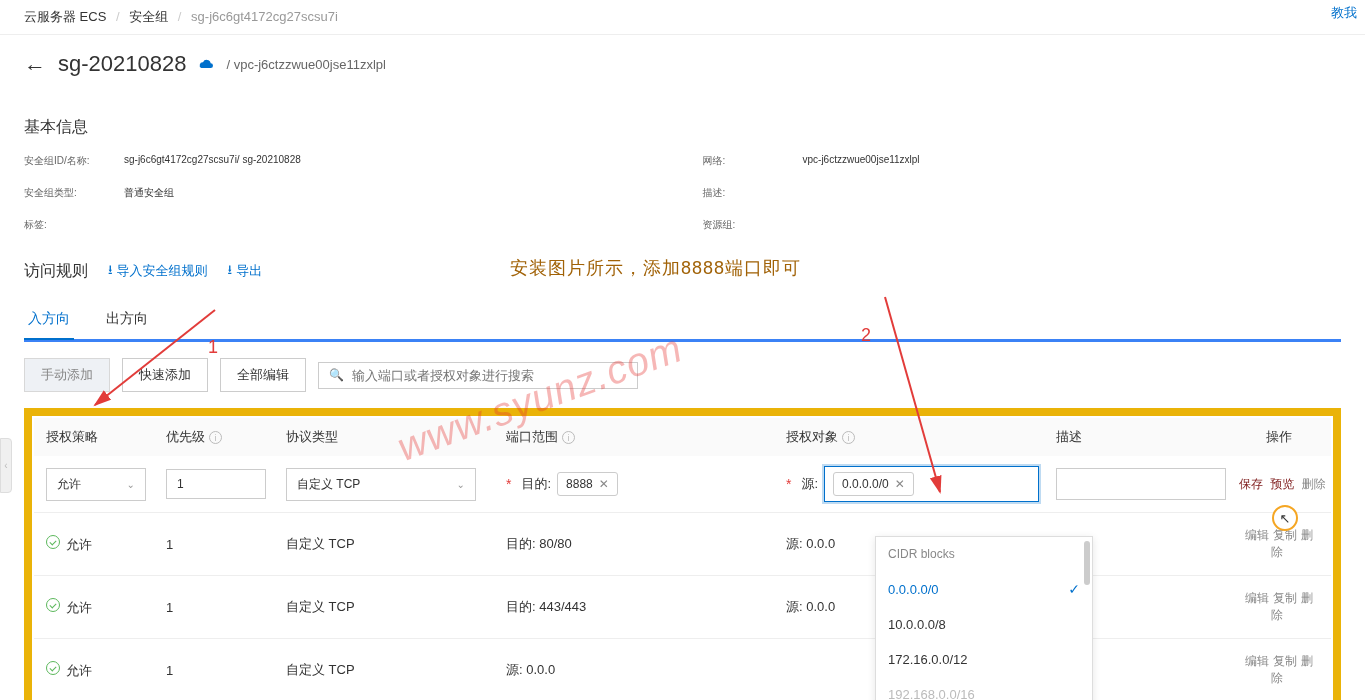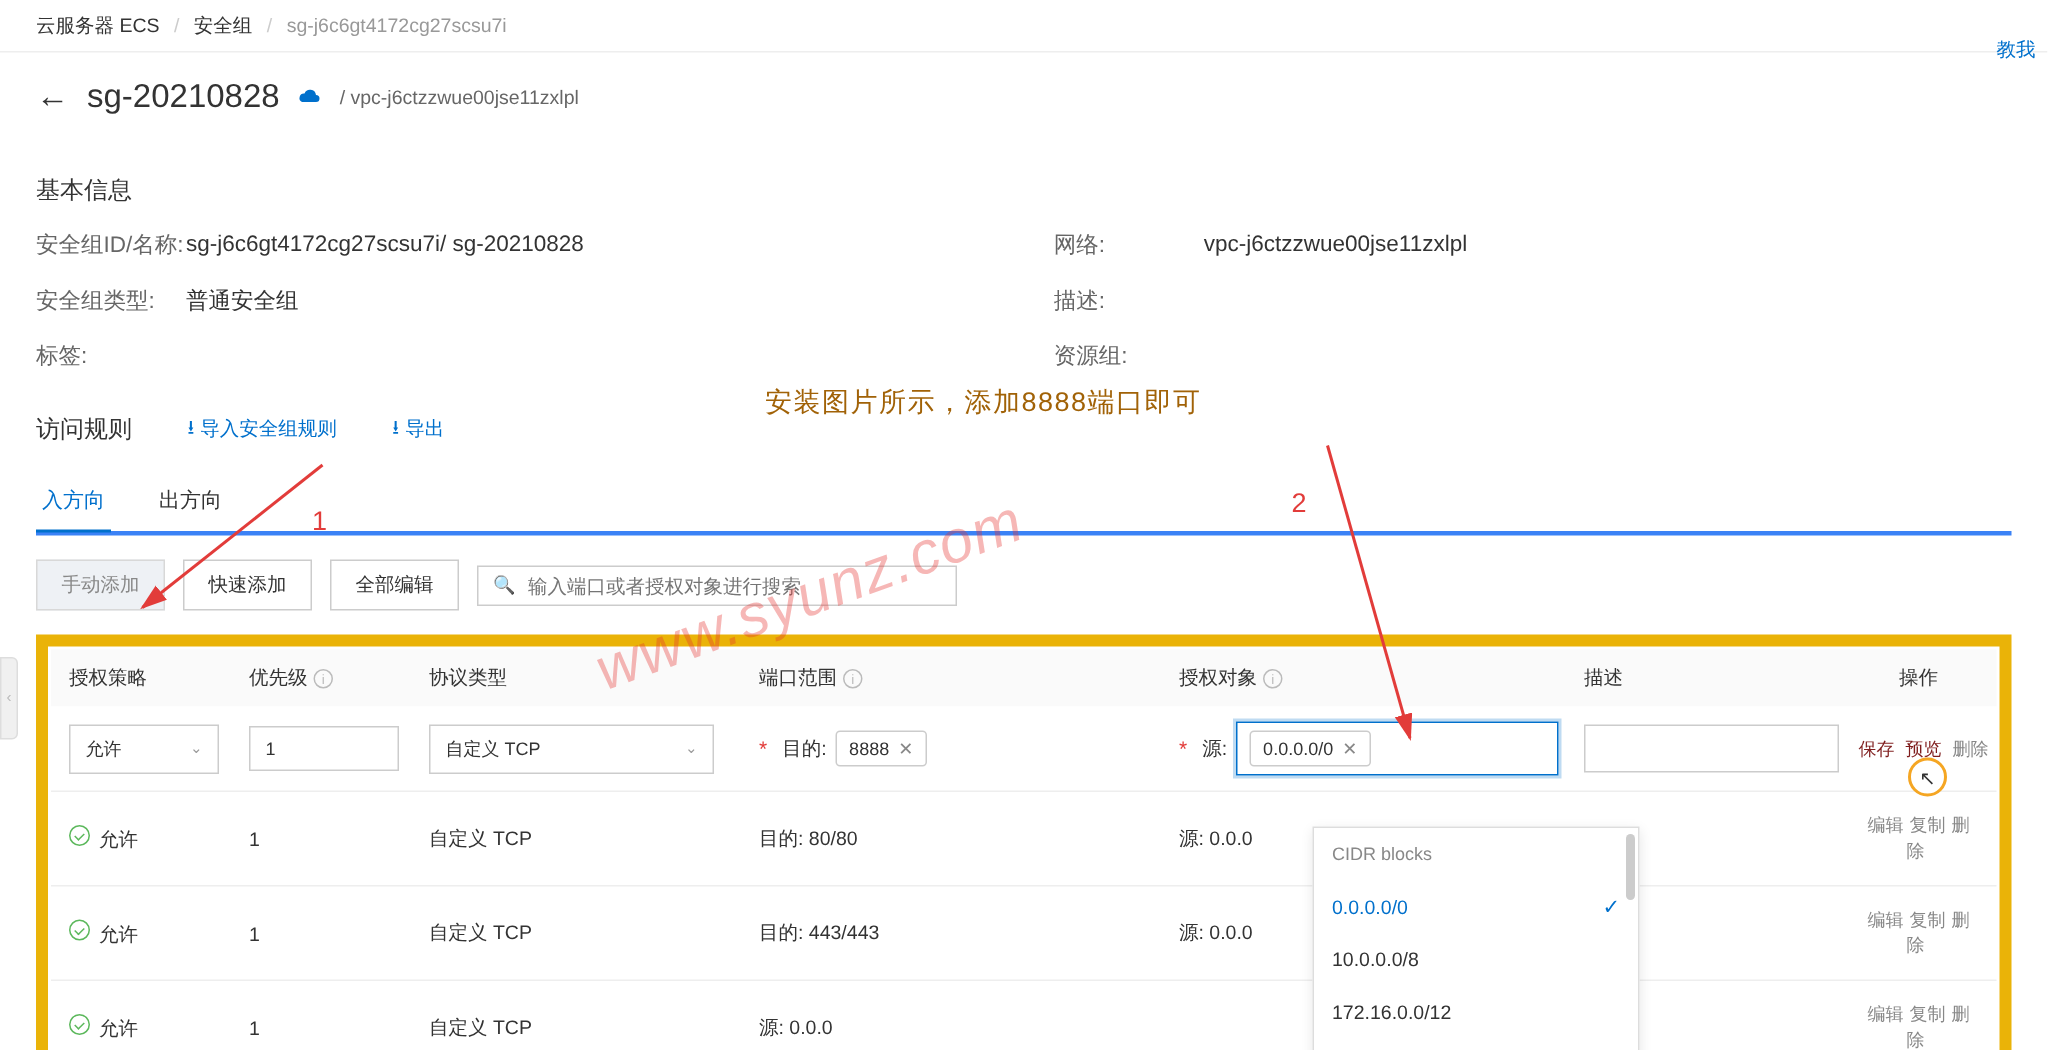--- a/index.html
+++ b/index.html
@@ -1,33 +1,33 @@
 <!DOCTYPE html>
 <html><head>
 <meta charset="utf-8">
 <style>
 * { box-sizing: border-box; margin: 0; padding: 0; }
 body { font-family: "PingFang SC", "Microsoft YaHei", Arial, sans-serif; font-size: 12px; color: #333; background: #fff; width: 1365px; position: relative; }
 .breadcrumb { padding: 8px 24px; color: #333; font-size: 13px; border-bottom: 1px solid #eee; }
 .breadcrumb .crumb { cursor: pointer; }
 .breadcrumb .crumb.dim { color: #999; }
 .breadcrumb .sep { margin: 0 6px; color: #ccc; }
-.top-link { position: absolute; top: 24px; right: 8px; color: #0070cc; cursor: pointer; font-size: 13px; }
+.top-link { position: absolute; top: 4px; right: 8px; color: #0070cc; cursor: pointer; font-size: 13px; }
 .header { padding: 16px 24px 18px; display: flex; align-items: center; gap: 12px; }
 .back-icon { font-size: 22px; cursor: pointer; }
 .page-title { font-size: 22px; font-weight: 500; }
 .cloud-icon { width: 16px; height: 12px; color:#0070cc; }
 .subtitle { color: #666; font-size: 13px; }
 .section { padding: 0 24px; margin-top: 22px; }
 .section-title { font-size: 16px; margin: 14px 0 16px; font-weight: 500; }
-.info-grid { display: grid; grid-template-columns: 1fr 1fr; column-gap: 40px; row-gap: 18px; font-size: 15px; }
+.info-grid { display: grid; grid-template-columns: 1fr 1fr; column-gap: 40px; row-gap: 18px; font-size: 10px; }
 .info-row { display: flex; }
 .info-label { color: #666; width: 100px; flex-shrink: 0; }
 .info-value { color: #333; }
-.rules-header { display: flex; align-items: center; gap: 37px; margin: 28px 0 18px; font-size: 14px; }
+.rules-header { display: flex; align-items: center; gap: 20px; margin: 28px 0 18px; font-size: 14px; }
 .rules-title { font-size: 16px; font-weight: 500; }
 .link-btn { color: #0070cc; cursor: pointer; display: inline-flex; align-items: center; gap: 4px; font-size: 13px; }
 .tabs { display: flex; gap: 28px; border-bottom: 3px solid #3b82f6; margin-bottom: 16px; }
 .tab { padding: 10px 4px; cursor: pointer; font-size: 14px; color: #333; }
 .tab.active { color: #0070cc; border-bottom: 2px solid #0070cc; margin-bottom: -1px; }
 .toolbar { display: flex; gap: 12px; margin-bottom: 16px; align-items: center; }
 .btn { padding: 7px 16px; border: 1px solid #ccc; background: #fff; cursor: pointer; font-size: 13px; border-radius: 0; color: #333; }
 .btn.primary-ghost { background: #eef1f5; color: #888; border-color: #d8d8d8; position: relative; }
 .search-box { display: flex; align-items: center; border: 1px solid #ccc; padding: 5px 10px; width: 320px; gap: 8px; color: #888; }
 .search-input { border: none; outline: none; flex: 1; font-size: 13px; }

